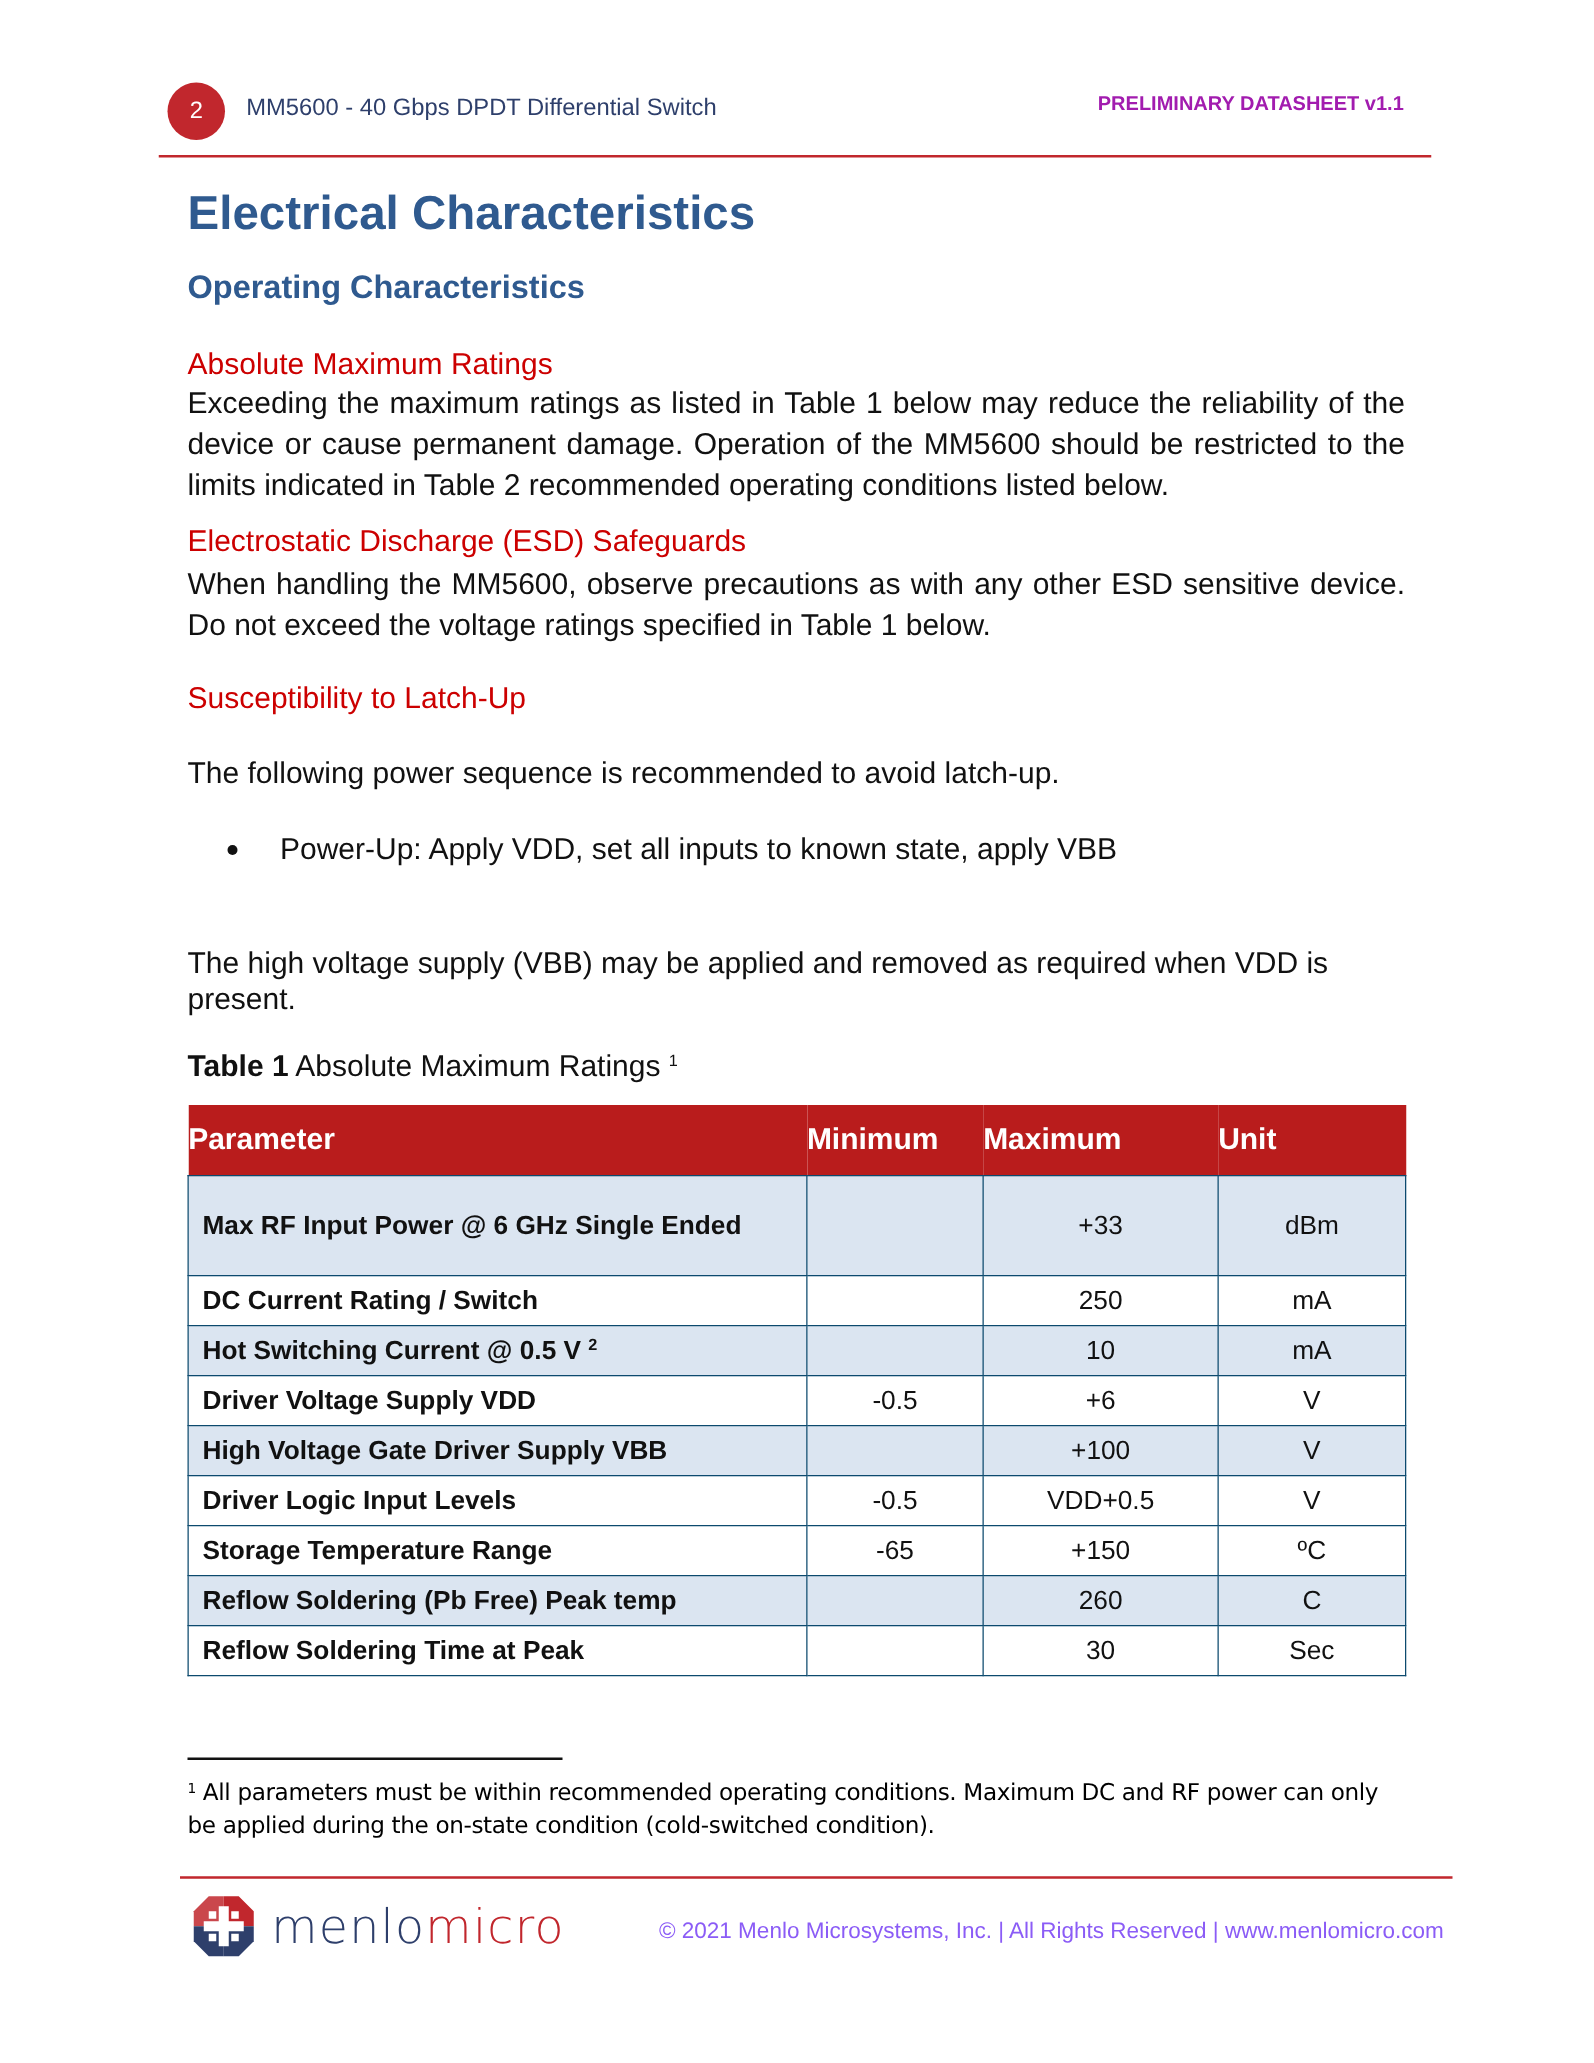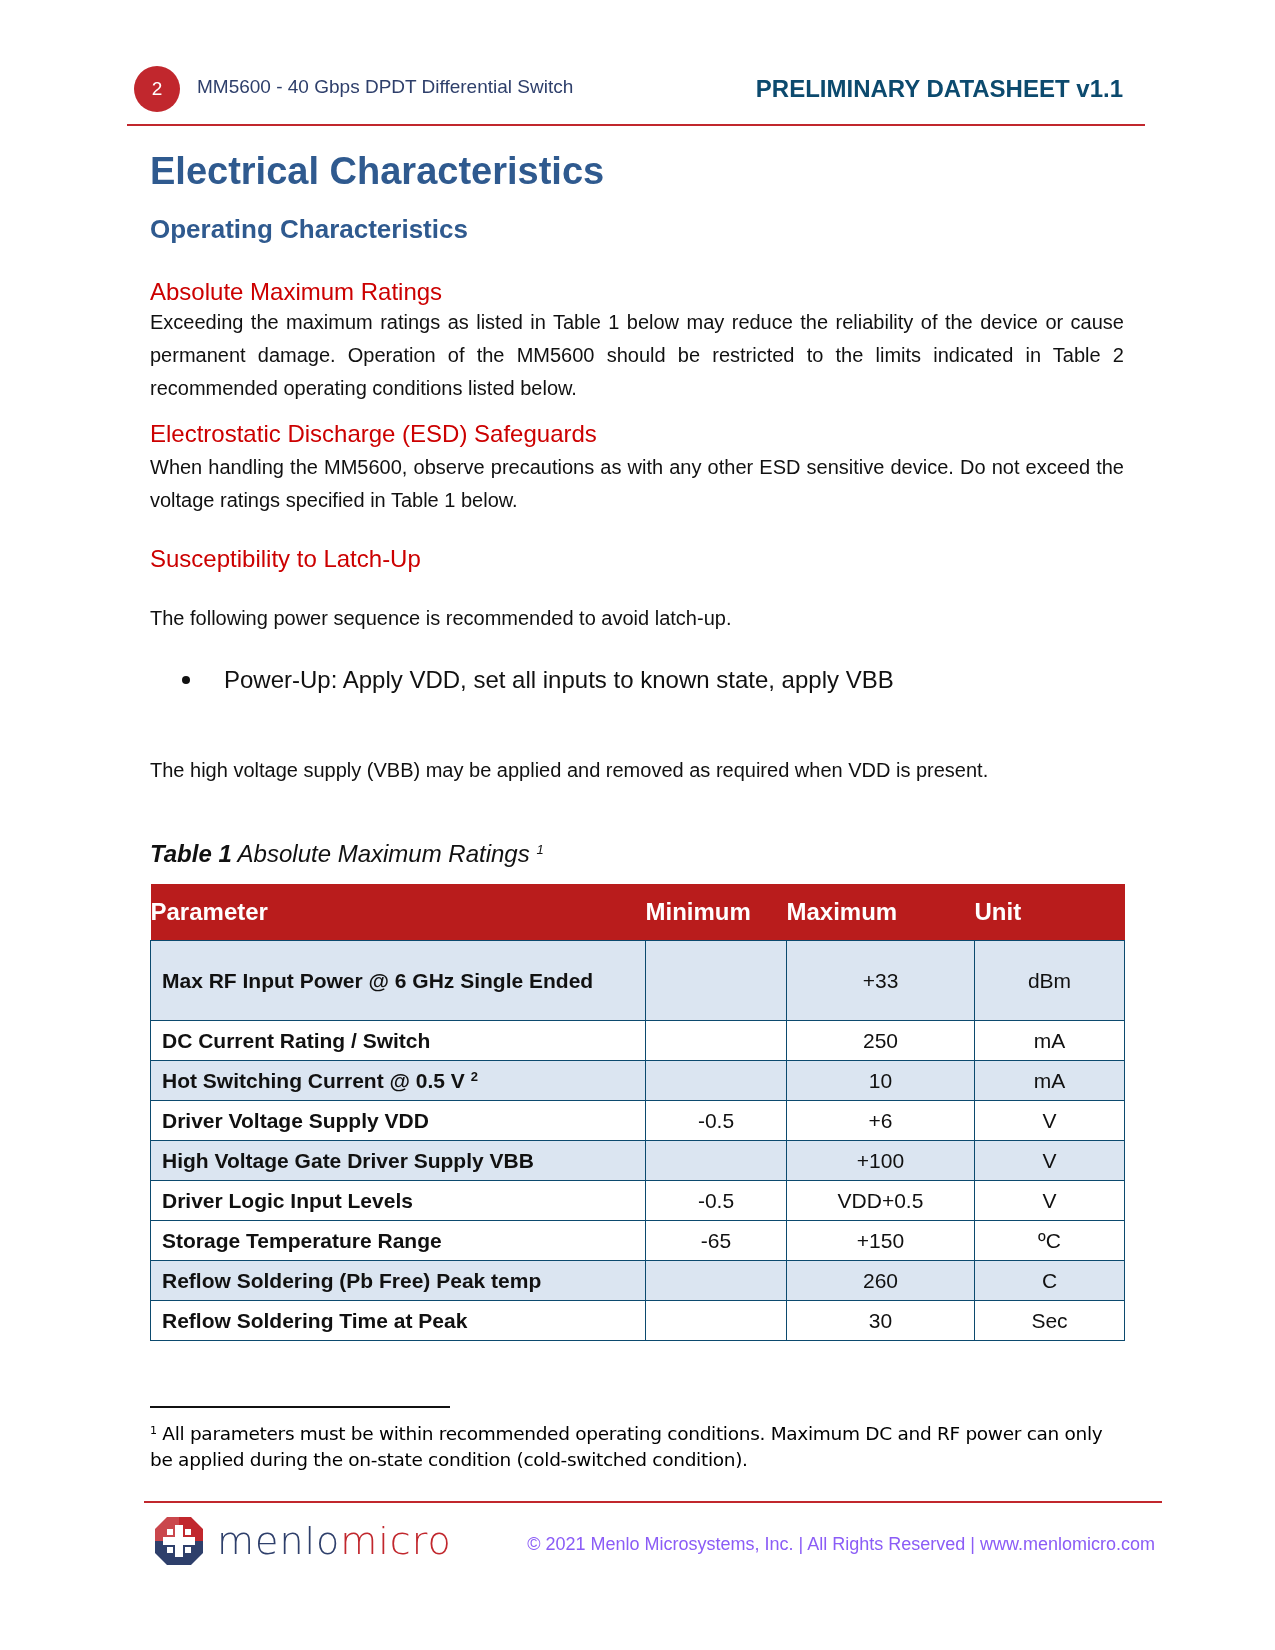--- a/index.html
+++ b/index.html
@@ -4,35 +4,35 @@
 <style>
   html, body { margin:0; padding:0; background:#ffffff; }
   body { width:1275px; height:1650px; position:relative; overflow:hidden;
          font-family:"Liberation Sans", sans-serif; color:#111; }
   .abs { position:absolute; }
 
   
   .page-badge { left:134px; top:66px; width:46px; height:46px; border-radius:50%;
                 background:#c1272d; color:#fff; font-size:19px; line-height:46px; text-align:center; }
   .doc-title { left:197px; top:76px; font-size:19px; color:#2e3f6b; }
-  .prelim { right:152px; top:75px; font-size:24px; font-weight:bold; color:#0c4a6e; }
+  .prelim { right:152px; top:75px; font-size:16px; font-weight:bold; color:#a21caf; }
   .rule-top { left:127px; top:124px; width:1018px; height:2px; background:#c1272d; }
 
   h1 { margin:0; left:150px; top:150px; font-size:38px; font-weight:bold; color:#2f5a8f; }
   h2 { margin:0; left:150px; top:214px; font-size:26px; font-weight:bold; color:#2f5a8f; }
 
   .sub { font-size:24px; color:#cc0000; left:150px; }
-  .para { font-size:20px; color:#111; left:150px; width:974px; line-height:33px; text-align:justify; }
+  .para { font-size:24px; color:#111; left:150px; width:974px; line-height:33px; text-align:justify; }
   .para.left { text-align:left; }
 
   ul.bullets { margin:0; padding:0; list-style:none; left:178px; top:664px; font-size:24px; line-height:31px; }
   ul.bullets li { position:relative; padding-left:46px; }
   ul.bullets li .dot { position:absolute; left:4px; top:12px; width:8px; height:8px; border-radius:50%; background:#111; }
 
-  .caption { left:150px; top:840px; font-size:24px;font-style:italic; }
+  .caption { left:150px; top:840px; font-size:24px; }
   .caption b { font-weight:bold; }
   .caption sup { font-size:13px; vertical-align:8px; }
 
   
   table.amr { position:absolute; left:150px; top:884px; width:975px; border-collapse:collapse;
               font-size:21px; }
   table.amr th { background:#b91c1c; color:#ffffff; font-weight:bold; font-size:24px;
                  height:56px; text-align:left; padding:0; }
   table.amr td { border:1px solid #0c4a6e; height:39px; padding:0; text-align:center; }
   table.amr td.param { text-align:left; padding-left:11px; font-weight:bold; }

